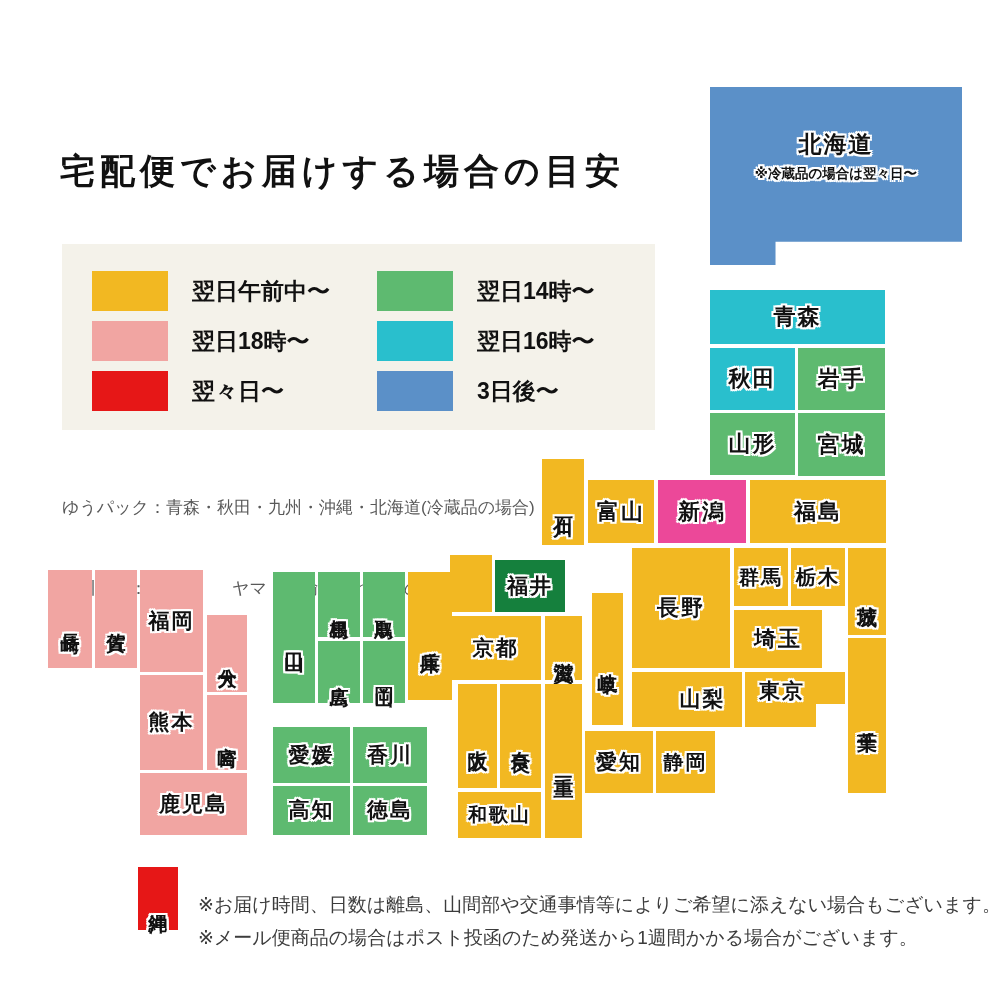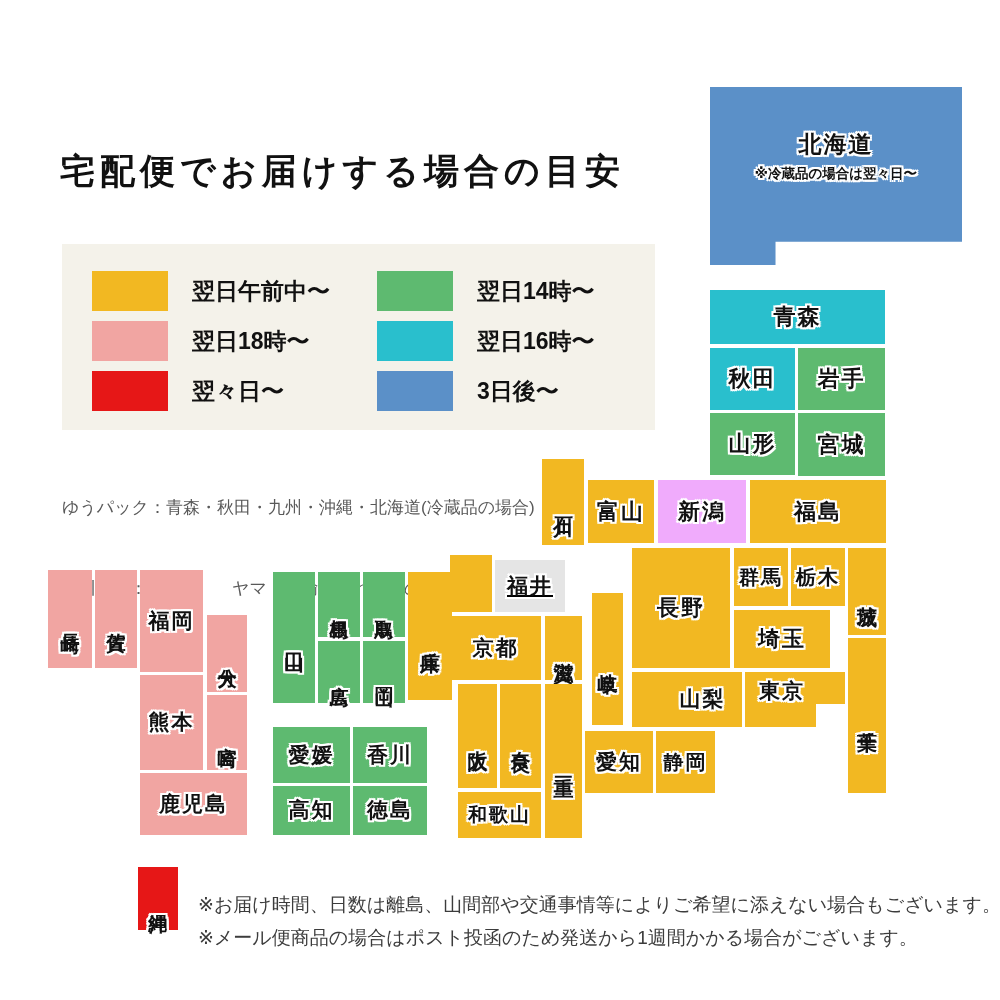--- a/index.html
+++ b/index.html
@@ -113,36 +113,36 @@
       </div>
       <div class="pref h" style="left: 798px; top: 413px; width: 87px; height: 63px; background: rgb(94, 186, 112);">
         <span class="pref-label" style="font-size: 22px;">宮城</span>
       </div>
       <div class="pref v" style="left: 542px; top: 459px; width: 42px; height: 86px; background: rgb(242, 184, 34);">
         <span class="pref-label" style="font-size: 20px;">石川</span>
       </div>
       <div class="pref h" style="left: 588px; top: 480px; width: 66px; height: 63px; background: rgb(242, 184, 34);">
         <span class="pref-label" style="font-size: 22px;">富山</span>
       </div>
-      <div class="pref h" style="left: 658px; top: 480px; width: 88px; height: 63px; background: #f0abfc;">
+      <div class="pref h" style="left: 658px; top: 480px; width: 88px; height: 63px; background: #ec4899;">
         <span class="pref-label" style="font-size: 22px;">新潟</span>
       </div>
       <div class="pref h" style="left: 750px; top: 480px; width: 136px; height: 63px; background: rgb(242, 184, 34);">
         <span class="pref-label" style="font-size: 22px;">福島</span>
       </div>
       <div class="pref h" style="left: 734px; top: 548px; width: 54px; height: 58px; background: rgb(242, 184, 34);">
         <span class="pref-label" style="font-size: 20px;">群馬</span>
       </div>
       <div class="pref h" style="left: 791px; top: 548px; width: 54px; height: 58px; background: rgb(242, 184, 34);">
         <span class="pref-label" style="font-size: 20px;">栃木</span>
       </div>
       <div class="pref v" style="left: 848px; top: 548px; width: 38px; height: 87px; background: rgb(242, 184, 34);">
         <span class="pref-label" style="font-size: 20px;">茨城</span>
       </div>
-      <div class="pref h" style="left: 734px; top: 610px; width: 96px; height: 58px; background: rgb(242, 184, 34);">
+      <div class="pref h" style="left: 734px; top: 610px; width: 88px; height: 58px; background: rgb(242, 184, 34);">
         <span class="pref-label" style="font-size: 22px;">埼玉</span>
       </div>
       <div class="pref v" style="left: 848px; top: 638px; width: 38px; height: 155px; background: rgb(242, 184, 34);">
         <span class="pref-label" style="font-size: 20px;">千葉</span>
       </div>
       <div class="pref h" style="left: 745px; top: 672px; width: 100px; height: 55px; background: rgb(242, 184, 34); clip-path: polygon(0px 0px, 100% 0px, 100% 58%, 71% 58%, 71% 100%, 0px 100%); padding: 0px 26px 16px 0px;">
         <span class="pref-label" style="font-size: 21px;">東京</span>
       </div>
       <div class="pref h" style="left: 663px; top: 672px; width: 79px; height: 55px; background: rgb(242, 184, 34);">
         <span class="pref-label" style="font-size: 21px;">山梨</span>
@@ -153,21 +153,21 @@
       <div class="pref h" style="left: 585px; top: 731px; width: 68px; height: 62px; background: rgb(242, 184, 34);">
         <span class="pref-label" style="font-size: 21px;">愛知</span>
       </div>
       <div class="pref h" style="left: 632px; top: 548px; width: 98px; height: 120px; background: rgb(242, 184, 34);">
         <span class="pref-label" style="font-size: 22px;">長野</span>
       </div>
       <div class="pref h" style="left: 632px; top: 672px; width: 40px; height: 55px; background: rgb(242, 184, 34);"></div>
       <div class="pref v" style="left: 592px; top: 593px; width: 31px; height: 132px; background: rgb(242, 184, 34);">
         <span class="pref-label" style="font-size: 20px;">岐阜</span>
       </div>
-      <div class="pref h" style="left: 495px; top: 560px; width: 70px; height: 52px; background: #e5e5e5; text-decoration: underline;">
+      <div class="pref h" style="left: 495px; top: 560px; width: 70px; height: 52px; background: #15803d;">
         <span class="pref-label" style="font-size: 21px;">福井</span>
       </div>
       <div class="pref h" style="left: 450px; top: 555px; width: 42px; height: 57px; background: rgb(242, 184, 34);"></div>
       <div class="pref v" style="left: 545px; top: 616px; width: 37px; height: 64px; background: rgb(242, 184, 34);">
         <span class="pref-label" style="font-size: 20px;">滋賀</span>
       </div>
       <div class="pref h" style="left: 450px; top: 616px; width: 91px; height: 64px; background: rgb(242, 184, 34);">
         <span class="pref-label" style="font-size: 21px;">京都</span>
       </div>
       <div class="pref v" style="left: 458px; top: 684px; width: 39px; height: 104px; background: rgb(242, 184, 34);">

